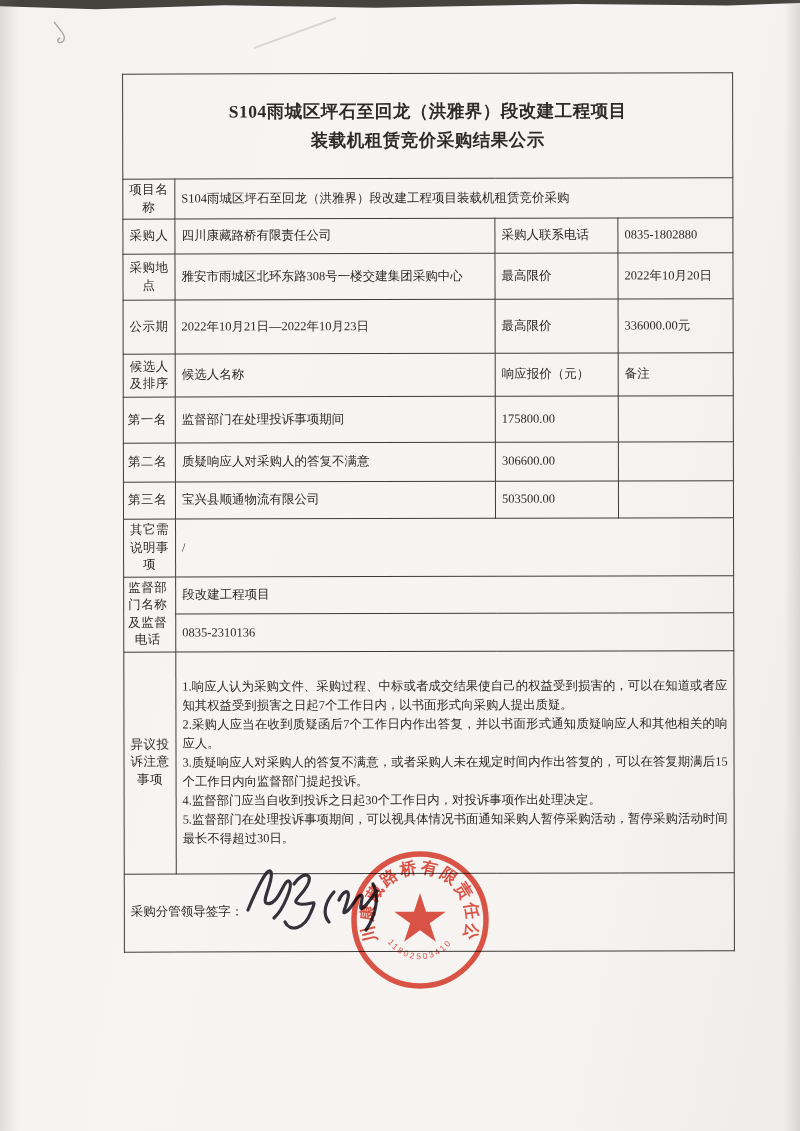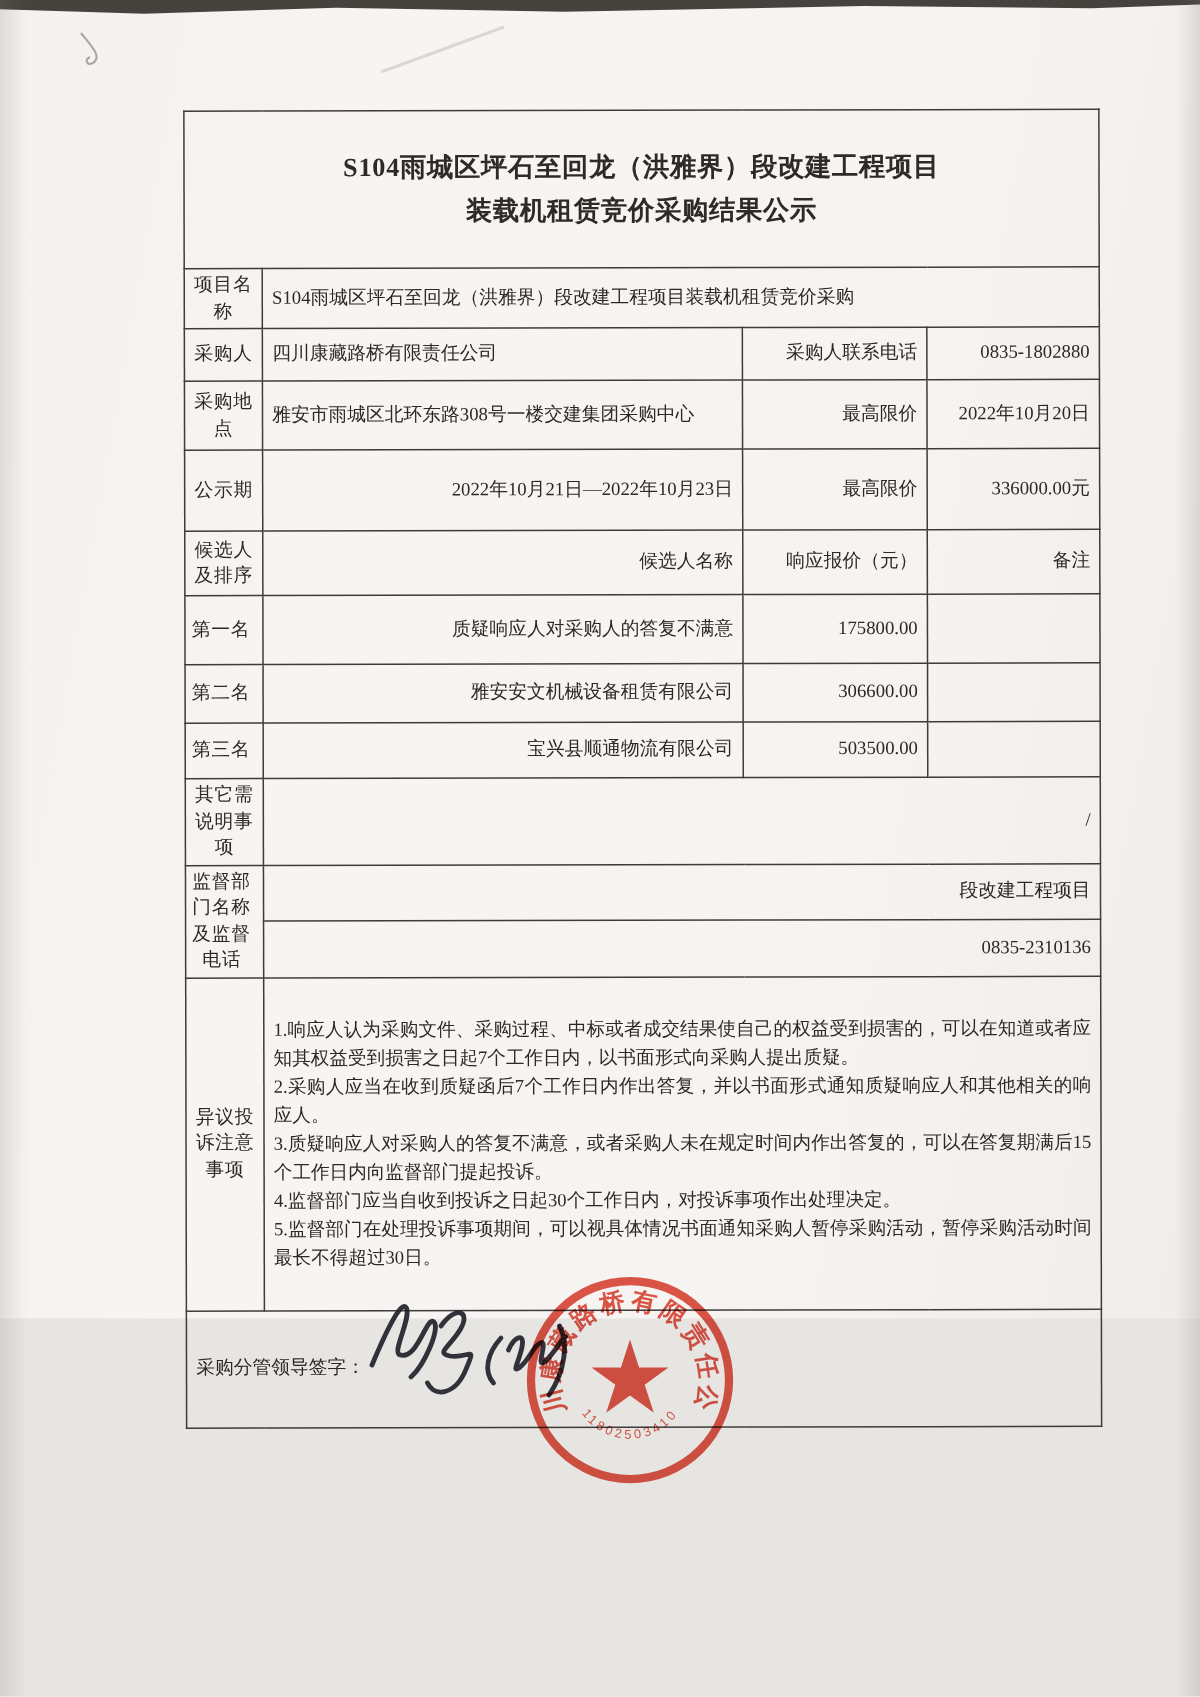--- a/index.html
+++ b/index.html
@@ -3,21 +3,21 @@
 <meta charset="utf-8">
 <style>
   html,body{margin:0;padding:0;}
   body{
     width:800px;height:1131px;
     background:#e7e5e2;
     font-family:"Liberation Serif","DejaVu Serif",serif;
     position:relative;overflow:hidden;
   }
   .page{
-    position:absolute;left:0;top:0;width:800px;height:879px;
+    position:absolute;left:0;top:0;width:800px;height:1131px;
     background:linear-gradient(100deg,#f4f2ef 0%,#f7f5f3 30%,#f6f3f1 70%,#efedeb 100%);
   }
   .page-shade-left{position:absolute;left:0;top:0;width:18px;height:1131px;
     background:linear-gradient(to right,rgba(120,115,110,.18),rgba(120,115,110,0));}
   .page-shade-right{position:absolute;right:0;top:0;width:16px;height:1131px;
     background:linear-gradient(to left,rgba(120,115,110,.20),rgba(120,115,110,0));}
   .scan-edge-top{
     position:absolute;top:0;left:0;width:800px;height:10px;background:#46433f;
     clip-path:polygon(0 0,100% 0,100% 30%,91% 55%,72% 40%,47% 78%,28% 52%,12% 92%,0 62%);
   }
@@ -35,21 +35,21 @@
     line-height:1.4;
     padding:2px 6px;
     vertical-align:middle;
     overflow:hidden;
   }
   td.title-cell{text-align:center;vertical-align:middle;}
   .title-line{font-weight:700;font-size:17.5px;letter-spacing:.5px;line-height:29px;color:#2d2b28;}
   td.lbl{white-space:pre-line;text-align:center;padding-left:5px;letter-spacing:.5px;}
   td.lbl.ctr{text-align:center;padding-left:2px;}
   td.left{text-align:left;padding-left:9px;}
-  td.ctr{text-align:right;}
+  td.ctr{text-align:left;}
   td.obj-text{padding:8px 10px;}
   .obj-line{text-align:justify;line-height:19px;font-size:12.4px;}
   td.sign-cell{text-align:left;padding-left:14px;font-size:13px;}
 
   .stamp{position:absolute;left:338px;top:838px;width:164px;height:164px;
     opacity:.88;mix-blend-mode:multiply;}
   .signature{position:absolute;left:238px;top:848px;width:190px;height:100px;opacity:.92;}
 </style>
 </head>
 <body>
@@ -113,28 +113,28 @@
     <tr style="height:43px">
       <td class="lbl">候选人
 及排序</td>
       <td class="ctr">候选人名称</td>
       <td class="ctr">响应报价（元）</td>
       <td class="ctr">备注</td>
     </tr>
 
     <tr style="height:46px">
       <td class="lbl ctr">第一名</td>
-      <td class="ctr">质疑响应人对采购人的答复不满意</td>
+      <td class="ctr">监督部门在处理投诉事项期间</td>
       <td class="ctr">175800.00</td>
       <td class="ctr"></td>
     </tr>
 
     <tr style="height:39px">
       <td class="lbl ctr">第二名</td>
-      <td class="ctr">雅安安文机械设备租赁有限公司</td>
+      <td class="ctr">质疑响应人对采购人的答复不满意</td>
       <td class="ctr">306600.00</td>
       <td class="ctr"></td>
     </tr>
 
     <tr style="height:37px">
       <td class="lbl ctr">第三名</td>
       <td class="ctr">宝兴县顺通物流有限公司</td>
       <td class="ctr">503500.00</td>
       <td class="ctr"></td>
     </tr>

